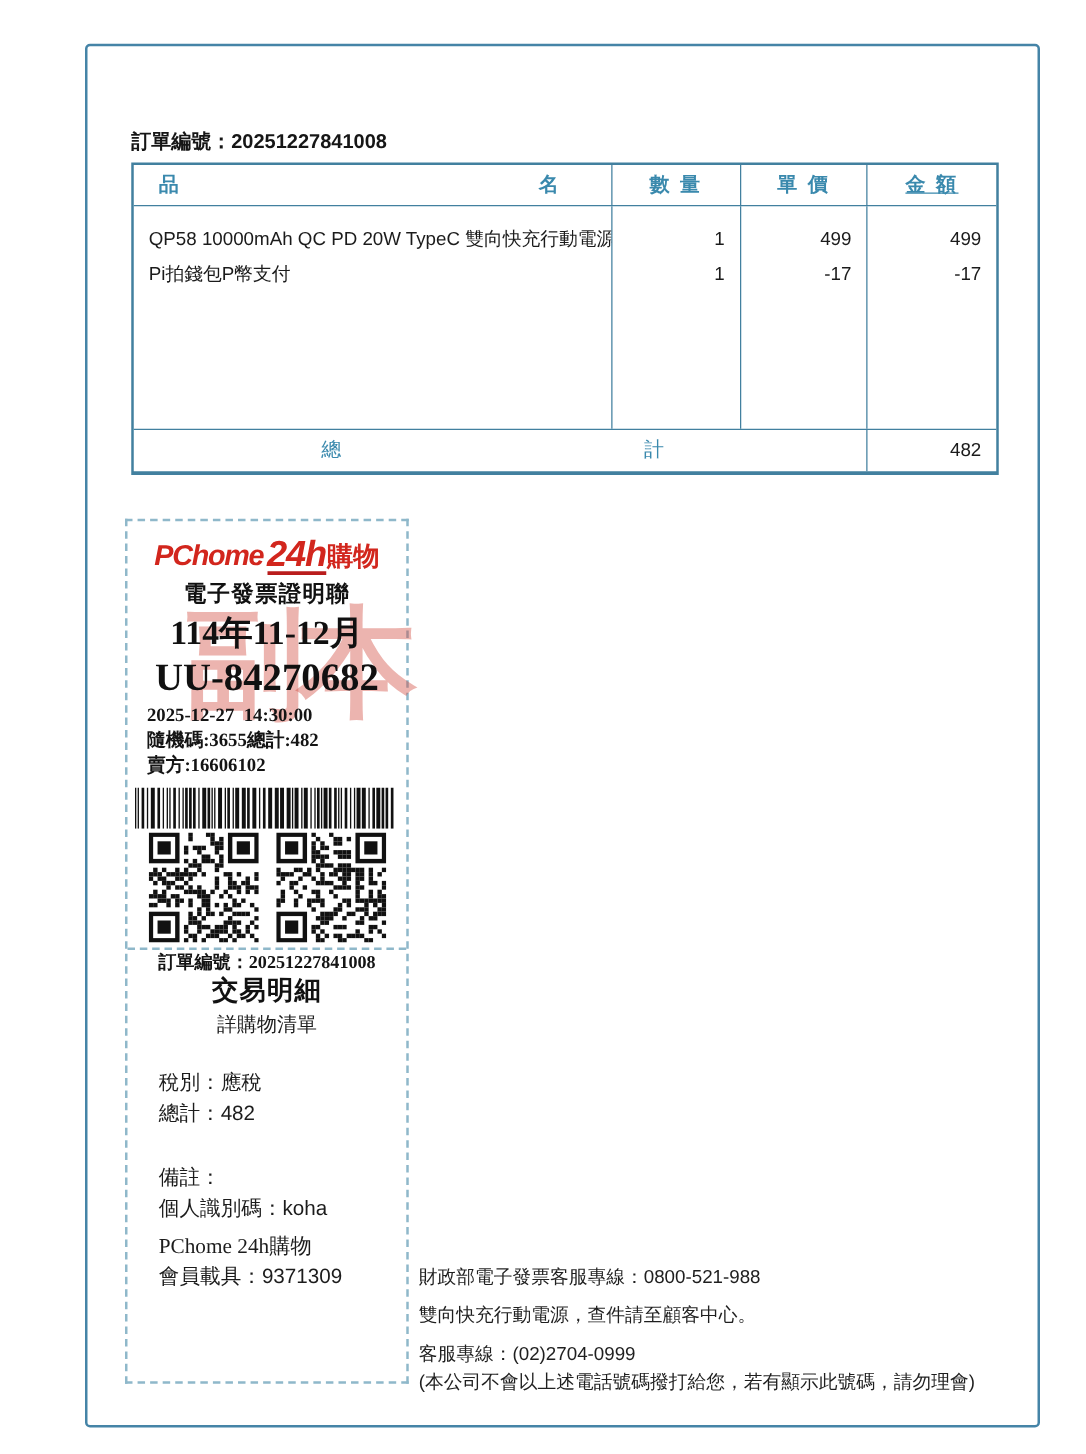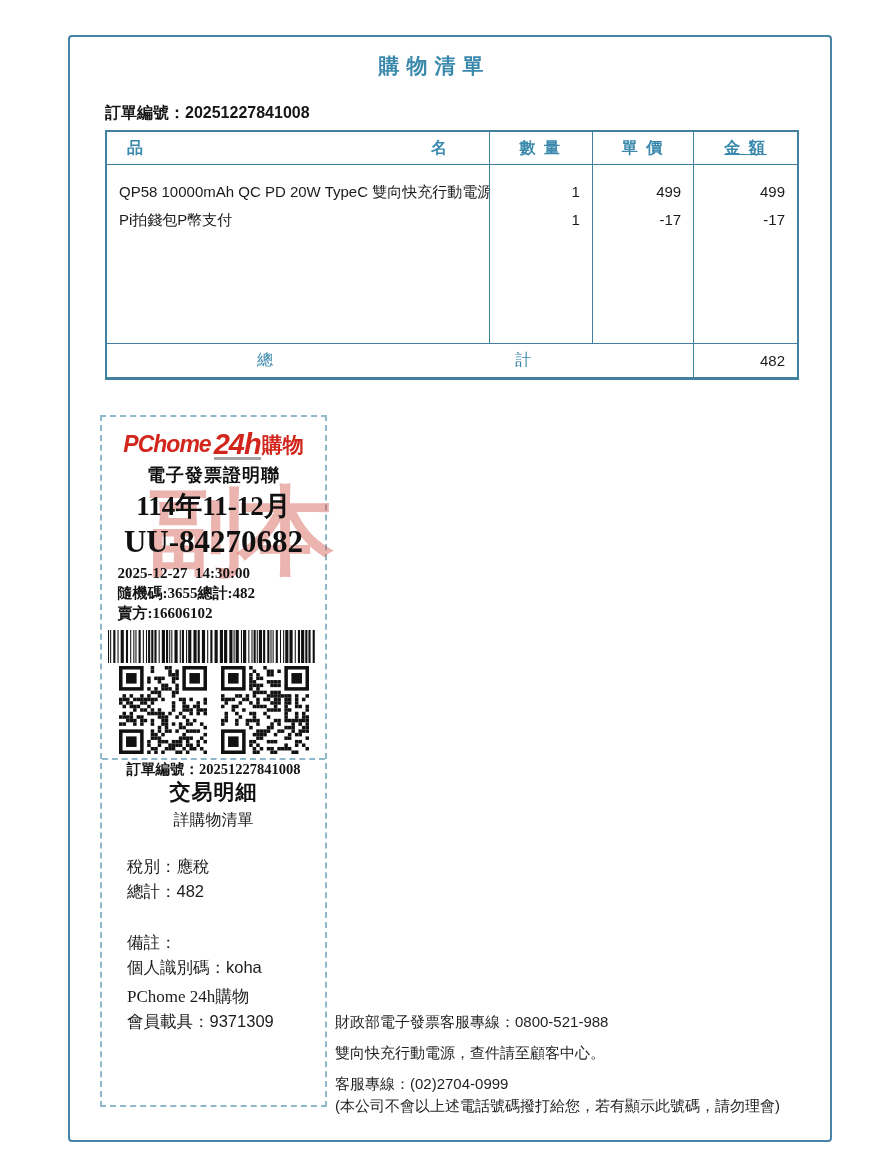--- a/index.html
+++ b/index.html
@@ -37,21 +37,21 @@
   .receipt { position:absolute; left:100px; top:415px; width:227px; height:692px;
              border:2px dashed #8fb8ca; }
   .receipt-top { position:relative; height:343px; border-bottom:2px dashed #8fb8ca;
                  display:flex; flex-direction:column; align-items:center; }
   .watermark { position:absolute; left:46px; top:66px; z-index:1; font-size:96px; line-height:1;
                font-weight:bold; color:rgba(210,76,64,0.42); letter-spacing:-6px; white-space:nowrap; }
   .rcontent { position:relative; z-index:2; width:100%; display:flex; flex-direction:column; align-items:center; }
   .logo { margin-top:14px; display:flex; align-items:flex-start; color:#d2261d; white-space:nowrap; }
   .logo-pchome { font-size:23px; font-weight:800; font-style:italic; letter-spacing:-1px; }
   .logo-24h { font-size:29px; font-weight:800; font-style:italic; letter-spacing:-1px; margin-left:3px;
-              border-bottom:3px solid #a3a3a3; line-height:0.9; }
+              border-bottom:3px solid #b91c1c; line-height:0.9; }
   .logo-shop { font-size:21px; font-weight:800; margin-left:1px; }
   .inv-title { margin-top:3px; font-size:18px; font-weight:bold; color:#111; letter-spacing:1px; }
   .serif { font-family:"Liberation Serif","DejaVu Serif",serif; }
   .inv-period { margin-top:1px; font-size:27px; font-weight:bold; color:#101010; }
   .inv-number { margin-top:0px; font-size:31px; font-weight:bold; color:#101010; letter-spacing:0px; }
   .inv-meta { width:192px; margin-top:3px; font-size:15px; font-weight:600; color:#141414; text-align:left; }
   .inv-meta .line { white-space:pre; line-height:20px; }
   .meta-split { display:flex; padding-right:24px; line-height:20px; }
   .barcode { margin-top:7px; width:211px; height:33px; }
   .qr-row { margin-top:3px; display:flex; gap:14px; }
@@ -71,21 +71,20 @@
   .footer .f-line { line-height:20px; }
   .f-gap { margin-top:11px; }
   .f-small-gap { margin-top:2px; }
 </style>
 </head>
 <body>
 
 <div class="page">
   <div class="frame"></div>
 
-  <div class="page-title">購物清單</div>
 
   <div class="order-line">訂單編號：20251227841008</div>
 
   <div class="items-table">
     <div class="thead">
       <div class="th-product">
         <span>品</span>
         <span>名</span>
       </div>
       <div>數 量</div>

